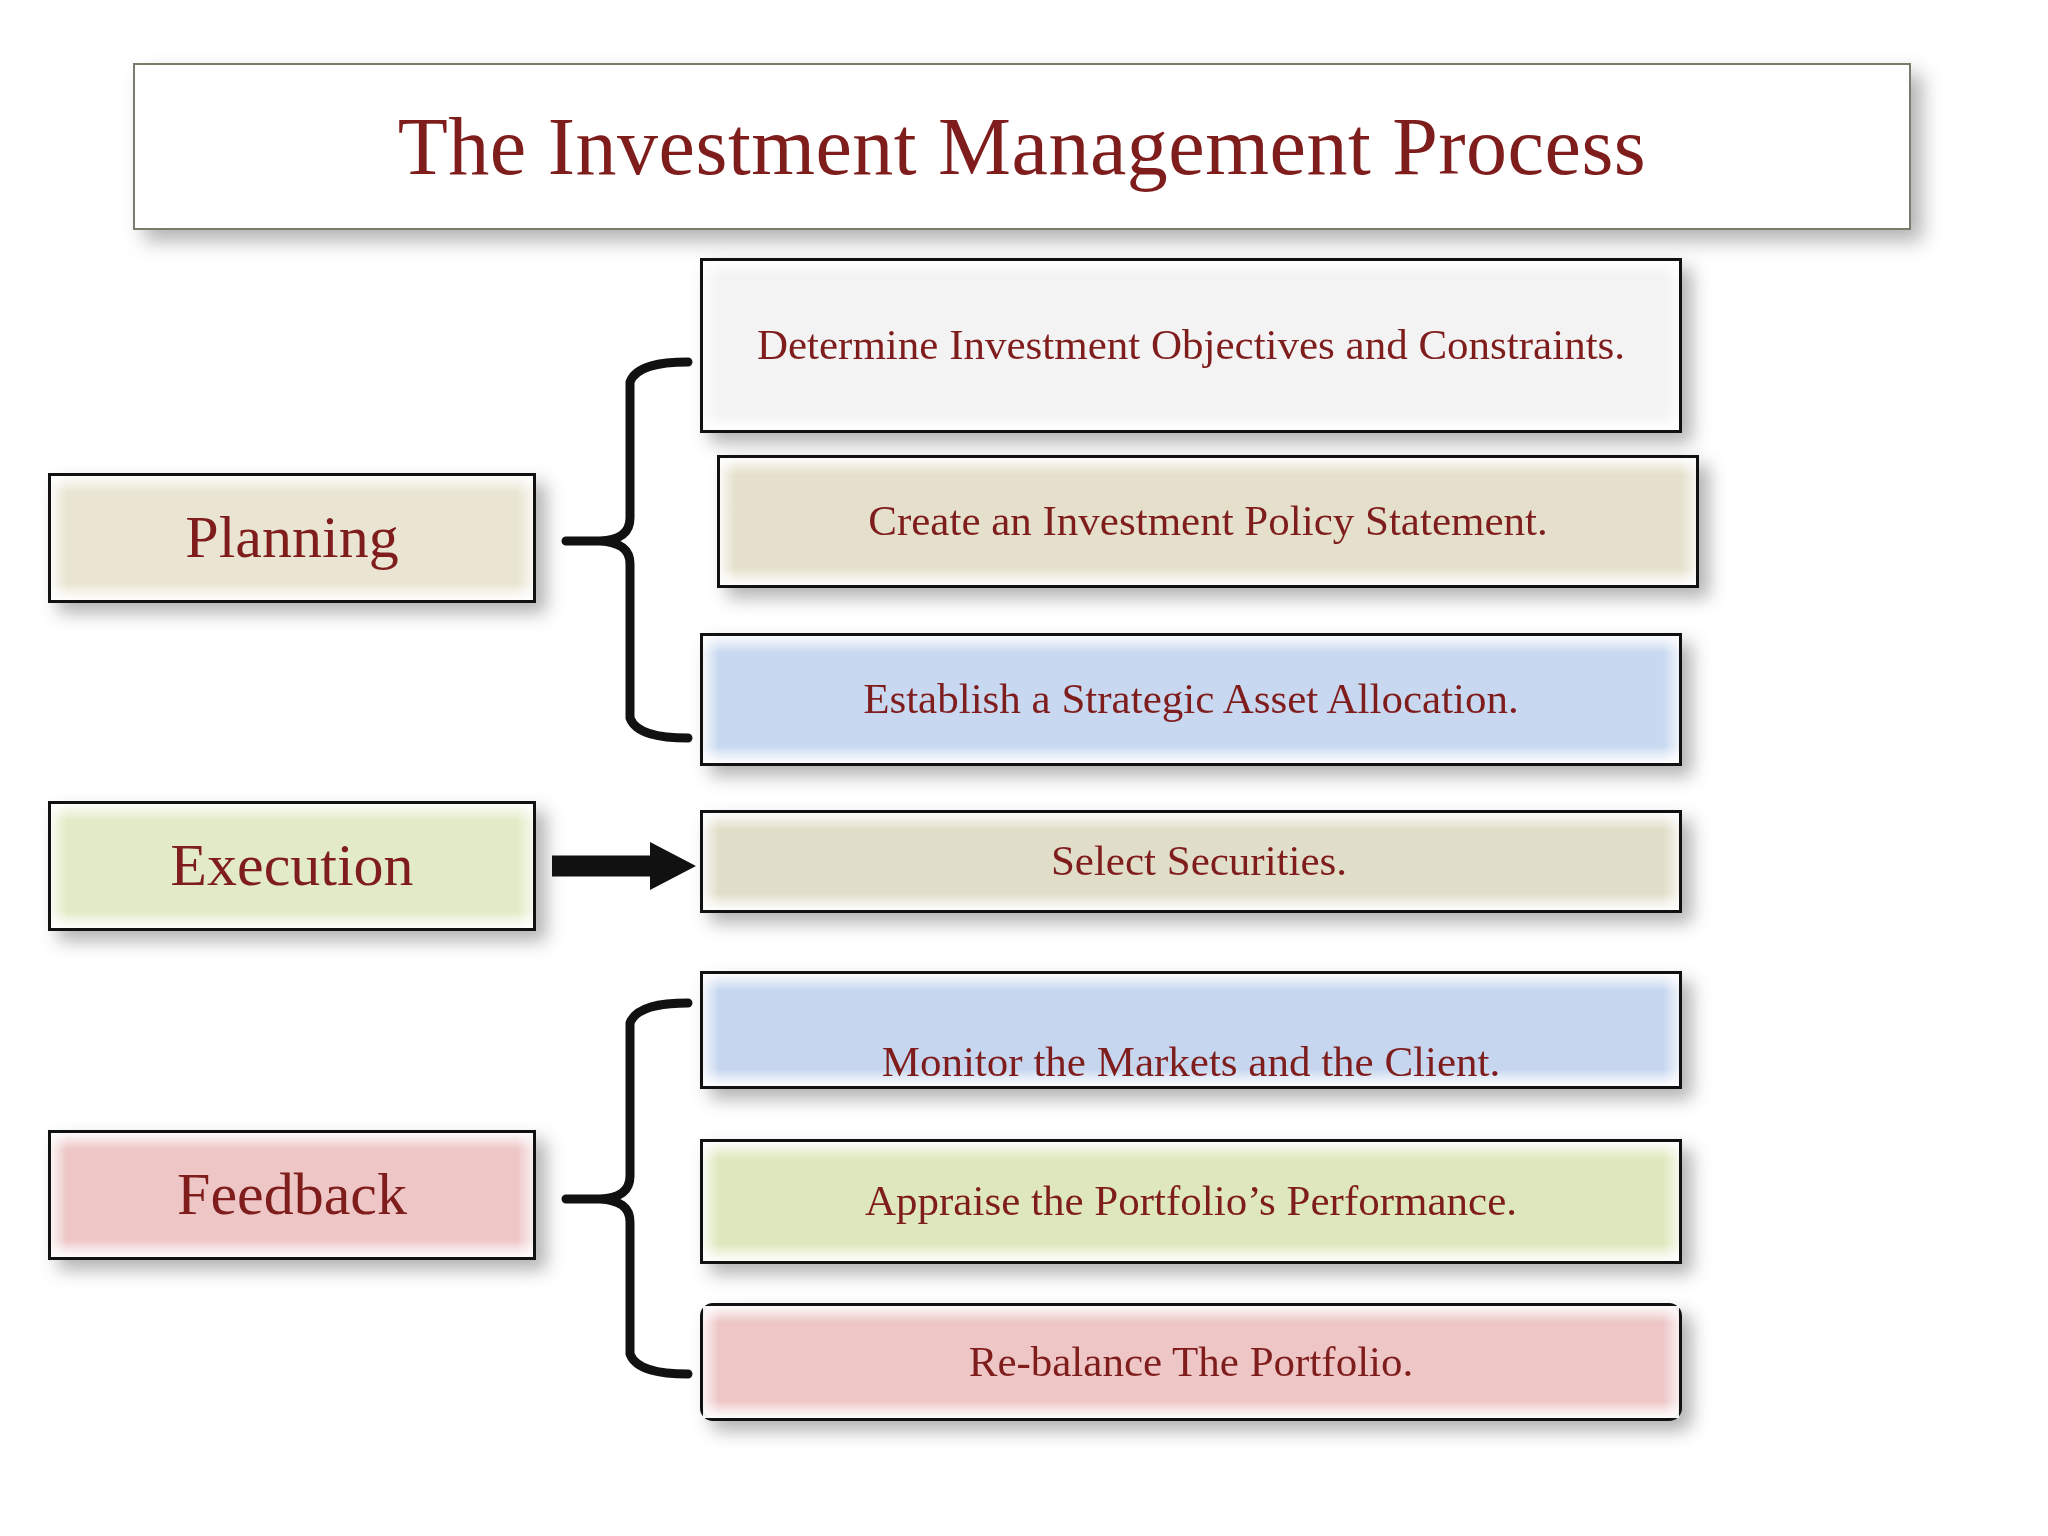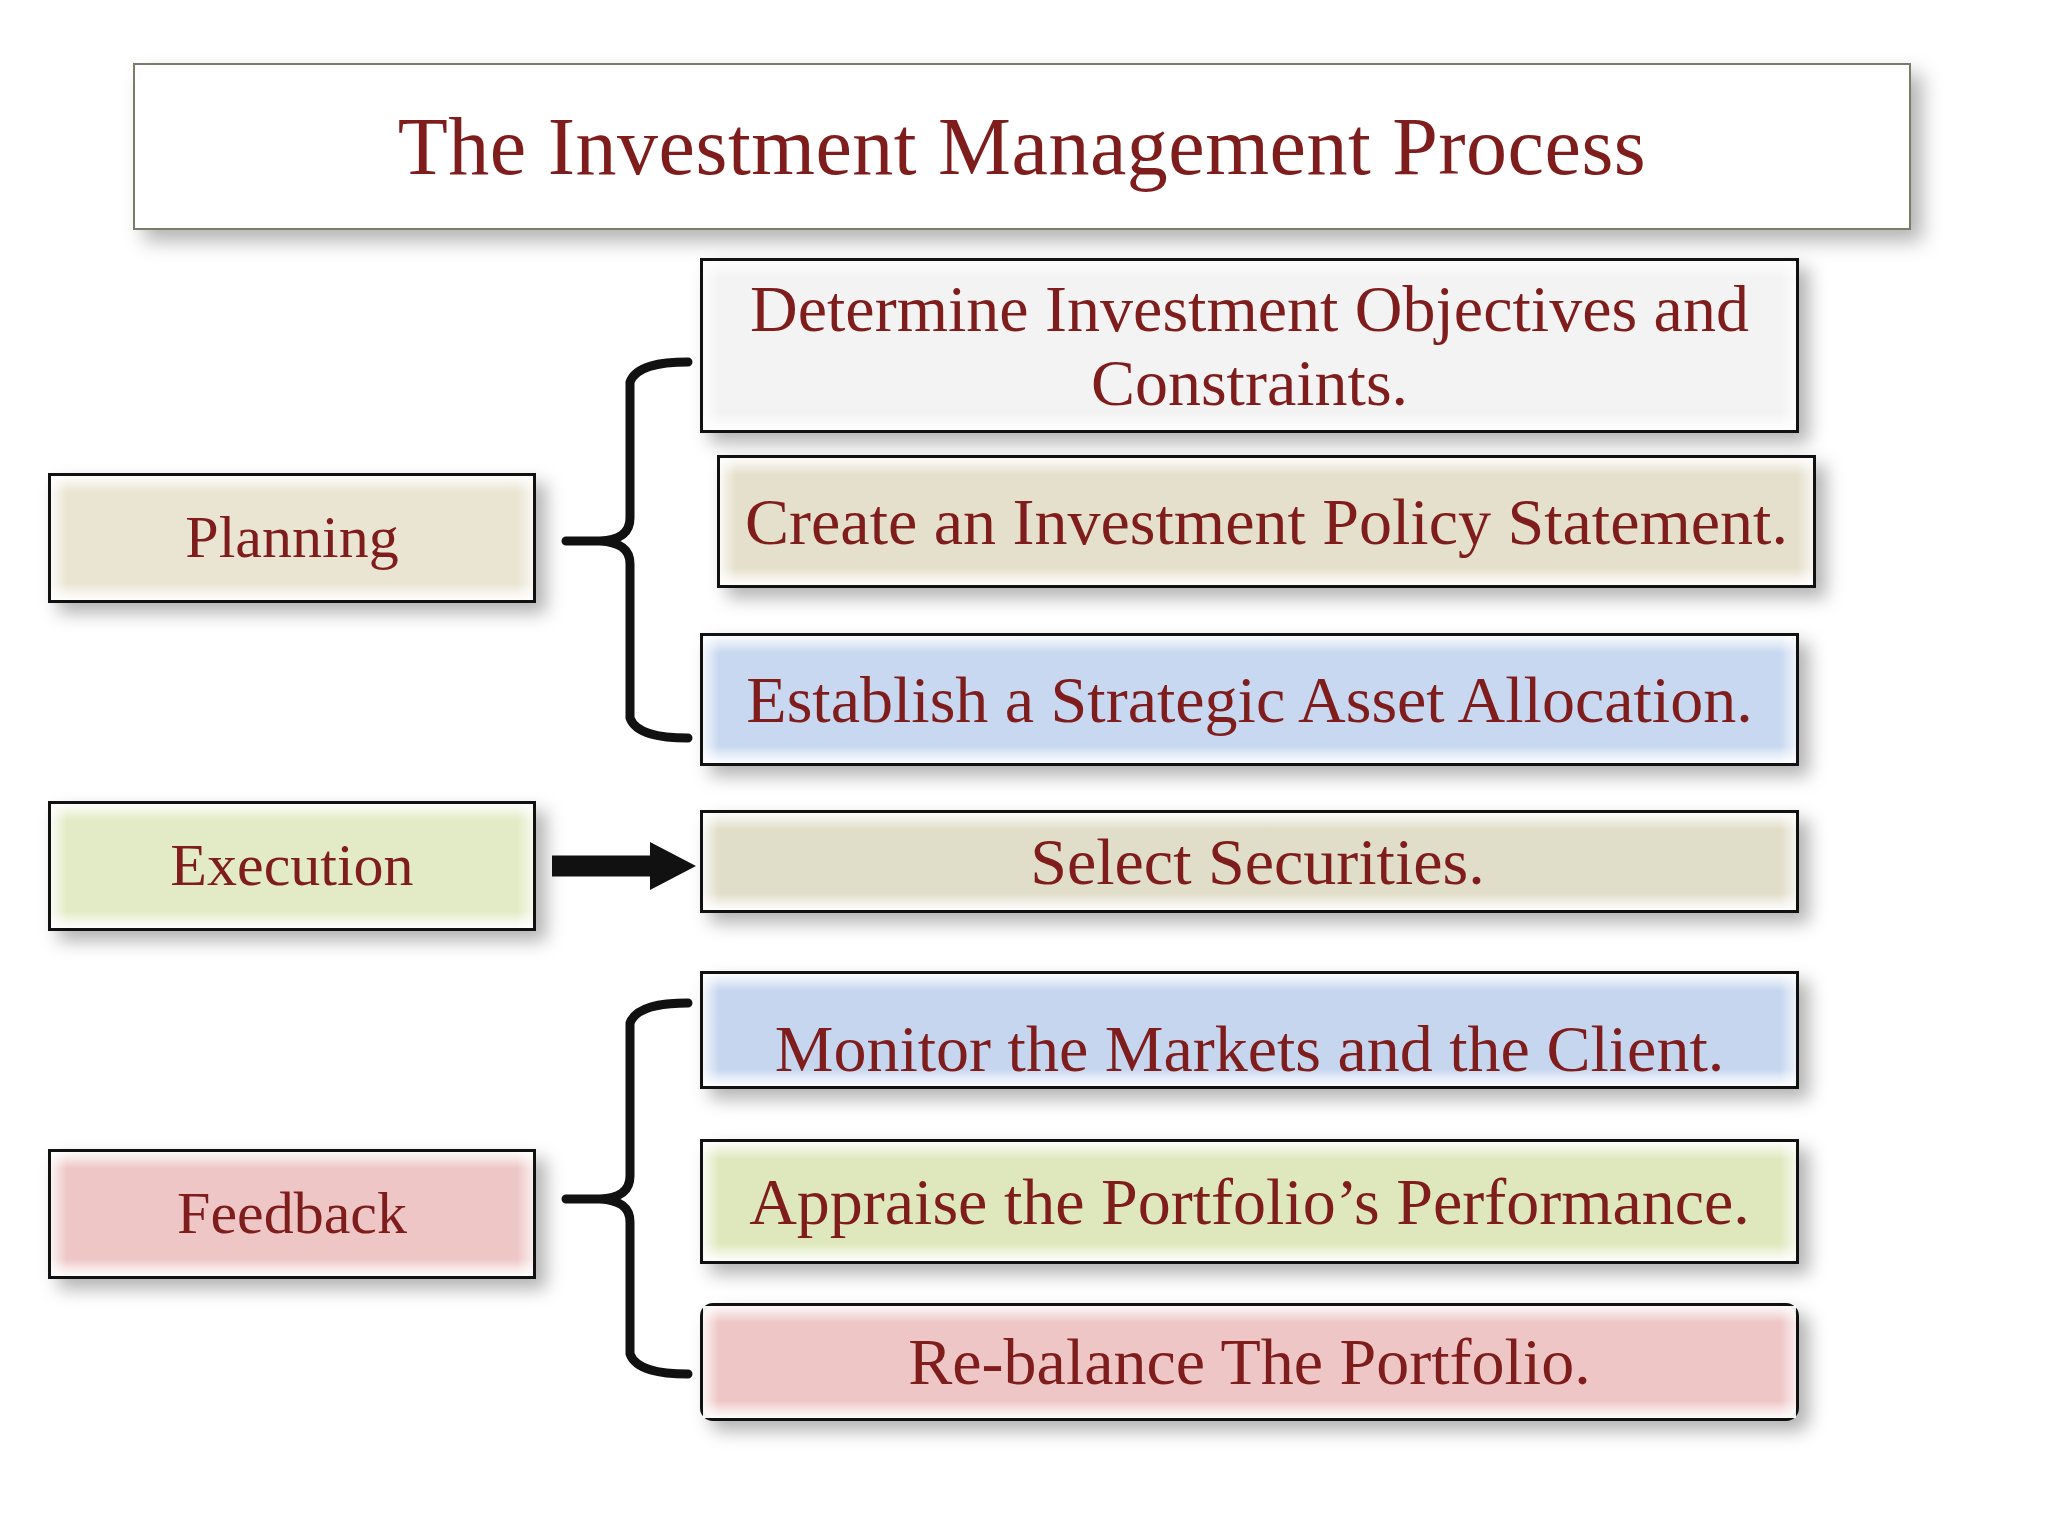--- a/index.html
+++ b/index.html
@@ -79,22 +79,22 @@
     height: 130px;
     font-size: 60px;
   }
   #cat-planning  { top: 473px;  background: #e9e5d2; }
   #cat-execution { top: 801px;  background: #e2ebc5; }
   #cat-feedback  { top: 1130px; background: #eec6c6; }
 
   
   .step {
     left: 700px;
-    width: 1099px;
-    font-size: 66px;
+    width: 982px;
+    font-size: 43px;
   }
   #step-1 { top: 258px;  height: 175px; background: #f3f3f3; }
   #step-2 { top: 455px;  height: 133px; background: #e4e0cb; margin-left: 17px; }
   #step-3 { top: 633px;  height: 133px; background: #c8d8f0; }
   #step-4 { top: 810px;  height: 103px; background: #e0ddc8; padding-left: 16px; }
   #step-5 { top: 971px;  height: 118px; background: #c6d6ef; }
   #step-6 { top: 1139px; height: 125px; background: #dfe8bd; }
   #step-7 { top: 1303px; height: 118px; background: #eec6c6; }
 
   
@@ -113,21 +113,21 @@
 <div class="bevel" id="title-box">
   <span class="label">The Investment Management Process</span>
 </div>
 
 <div class="bevel cat" id="cat-planning" style="background: rgb(233, 229, 210);">
   <span class="label">Planning</span>
 </div>
 <div class="bevel cat" id="cat-execution" style="background: rgb(226, 235, 197);">
   <span class="label">Execution</span>
 </div>
-<div class="bevel cat" id="cat-feedback" style="background: rgb(238, 198, 198); margin-top: 19px;">
+<div class="bevel cat" id="cat-feedback" style="background: rgb(238, 198, 198);">
   <span class="label">Feedback</span>
 </div>
 
 <div class="bevel step" id="step-1" style="background: rgb(243, 243, 243);">
   <span class="label">Determine Investment Objectives and Constraints.</span>
 </div>
 <div class="bevel step" id="step-2" style="background: rgb(228, 224, 203);">
   <span class="label">Create an Investment Policy Statement.</span>
 </div>
 <div class="bevel step" id="step-3" style="background: rgb(200, 216, 240);">

